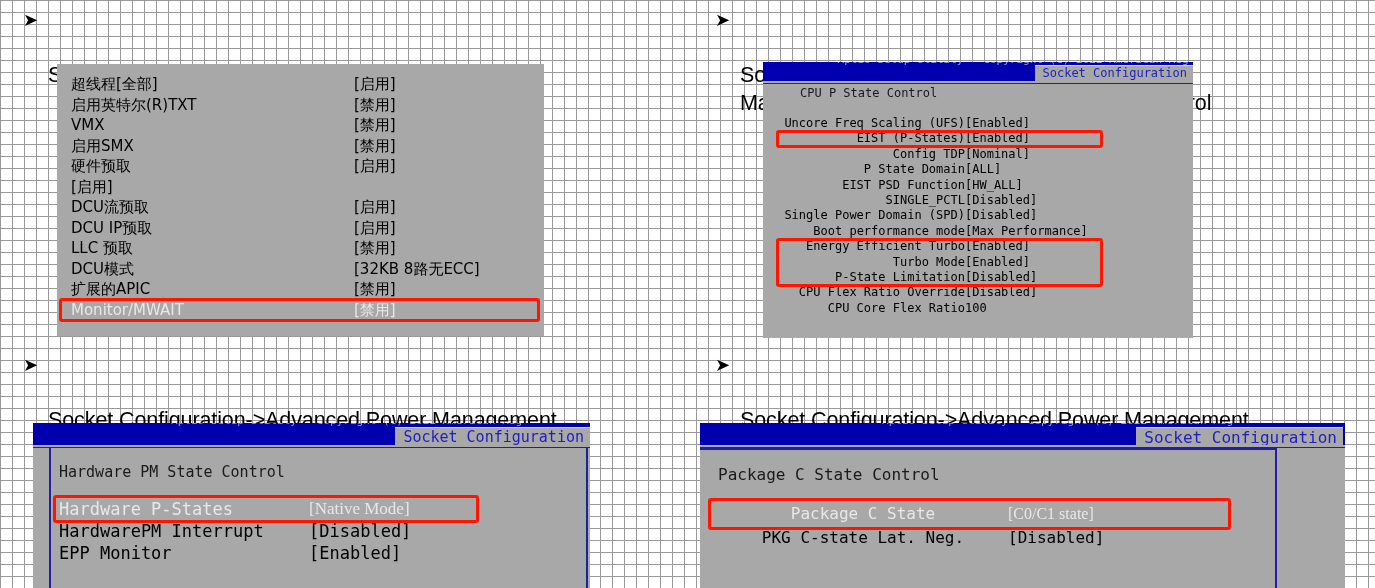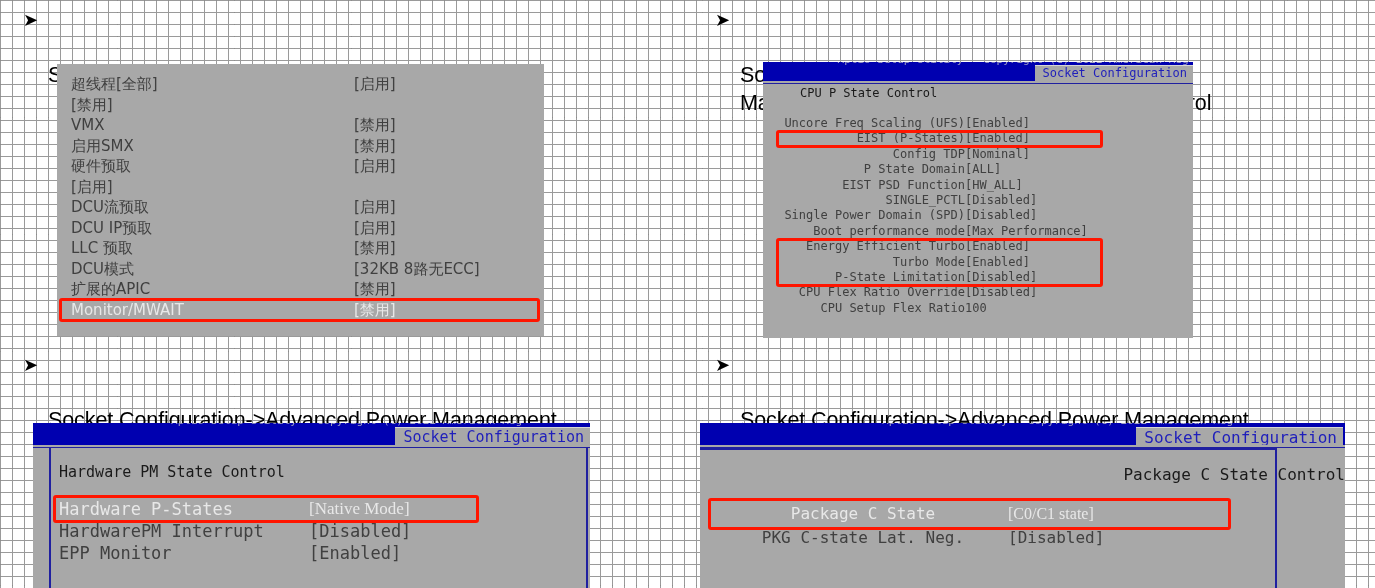--- a/index.html
+++ b/index.html
@@ -128,21 +128,21 @@
     padding-left: 22px;
   }
   .bios .spacer { height: 14px; }
 
   .row {
     position: relative;
     display: flex;
     font-size: 13.5px;
     line-height: 19px;
     height: 19px;
-    color: #404040;
+    color: #000000;
     padding-left: 22px;
     white-space: nowrap;
   }
   .row .lbl { width: 250px; flex: none; }
   .row .val { flex: none; }
   .row.sel { color: #e8e8e8; }
   .row.sel .val { color: #e8e8e8; font-family: Liberation Serif, serif; }
 
   
   .redbox {
@@ -176,21 +176,21 @@
   #p3 .row .lbl { width: 250px; }
   #p3 .inner-frame {
     position: absolute; left: 16px; top: 24px; right: 2px; bottom: 0;
     border-left: 2px solid #2020a0; border-right: 2px solid #2020a0;
     pointer-events: none;
   }
 
   #p4 { left: 700px; top: 423px; width: 645px; height: 165px; }
   #p4 .titlestrip { height: 22px; }
   #p4 .tab { font-size: 16px; line-height: 20px; top: 4px; right: 2px; }
-  #p4 .sect { font-size: 16px; line-height: 26px; padding-left: 18px; padding-top: 14px; text-align: right; }
+  #p4 .sect { font-size: 16px; line-height: 26px; padding-left: 18px; padding-top: 14px; }
   #p4 .row { font-size: 16px; line-height: 24px; height: 24px; padding-left: 18px; }
   #p4 .row .lbl { width: 290px; text-align: center; }
   #p4 .inner-frame {
     position: absolute; left: 0; top: 25px; right: 68px; bottom: 0;
     border-top: 2px solid #2020a0; border-right: 2px solid #2020a0;
     pointer-events: none;
   }
 </style>
 </head>
 <body>
@@ -221,20 +221,21 @@
   </div>
 
   <div class="bios" id="p1">
     <div class="body">
       <div class="rows" id="p1-rows">
           <div class="row">
             <span class="lbl cn">超线程[全部]</span>
             <span class="val cn">[启用]</span>
           </div>
           <div class="row">
+            <span class="lbl cn">启用英特尔(R)TXT</span>
             <span class="val cn">[禁用]</span>
           </div>
           <div class="row">
             <span class="lbl cn">VMX</span>
             <span class="val cn">[禁用]</span>
           </div>
           <div class="row">
             <span class="lbl cn">启用SMX</span>
             <span class="val cn">[禁用]</span>
           </div>
@@ -326,21 +327,21 @@
           </div>
           <div class="row">
             <span class="lbl">P-State Limitation</span>
             <span class="val">[Disabled]</span>
           </div>
           <div class="row">
             <span class="lbl">CPU Flex Ratio Override</span>
             <span class="val">[Disabled]</span>
           </div>
           <div class="row">
-            <span class="lbl">CPU Setup Flex Ratio</span>
+            <span class="lbl">CPU Core Flex Ratio</span>
             <span class="val">100</span>
           </div>
         </div>
     </div>
   <div class="redbox" style="left: 13px; top: 67.8906px; width: 327px; height: 18.3906px;"></div>
       <div class="redbox" style="left: 13px; top: 175.625px; width: 327px; height: 49.1719px;"></div>
     </div>
 
   <div class="bios" id="p3">
     <div class="titlestrip">

